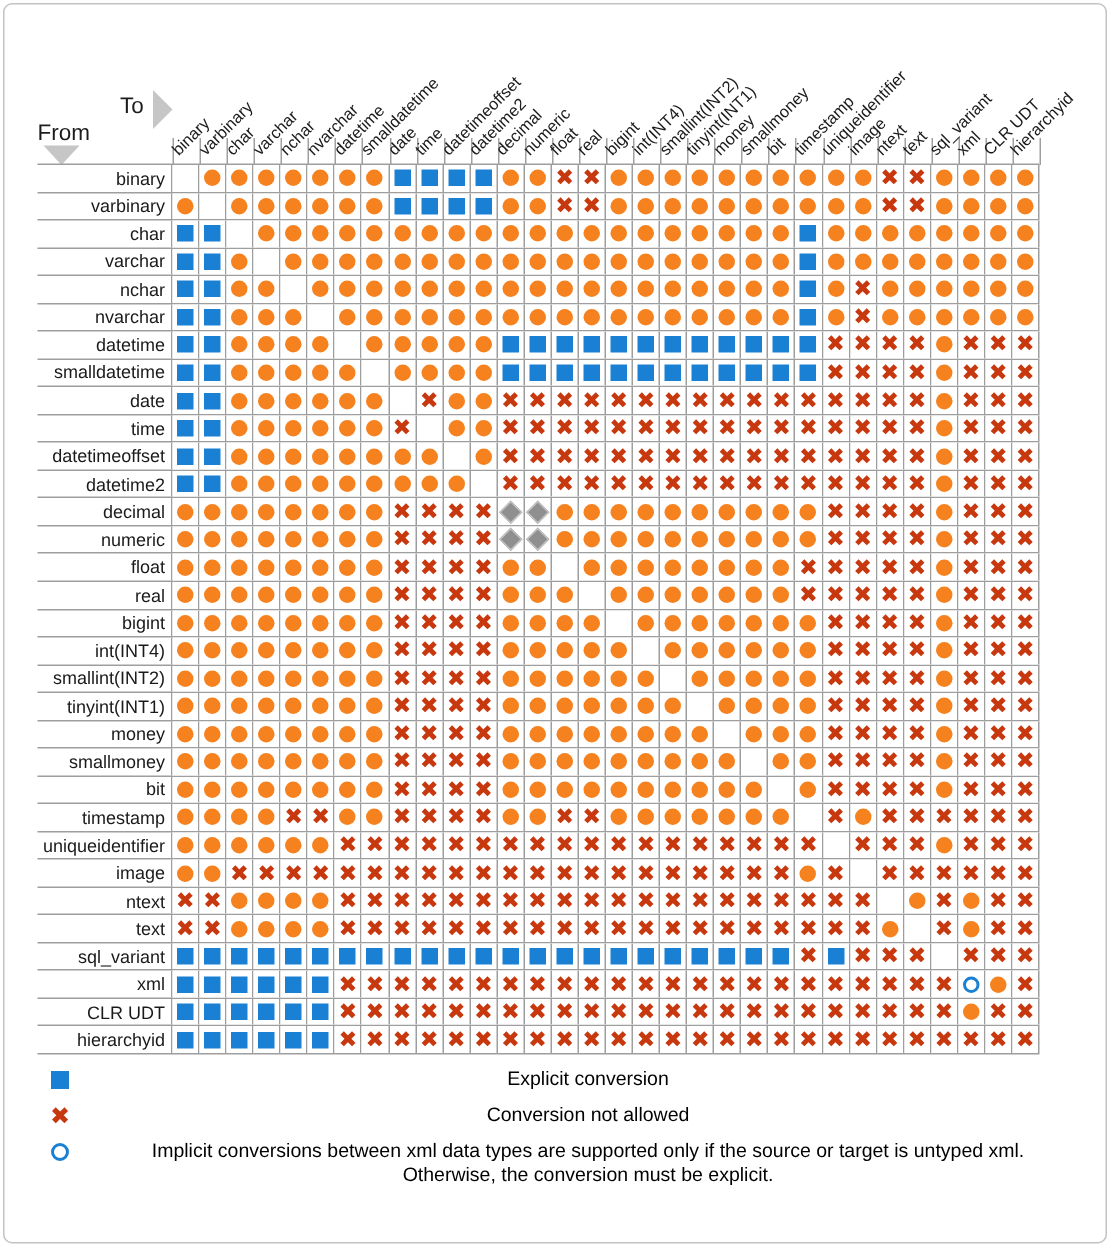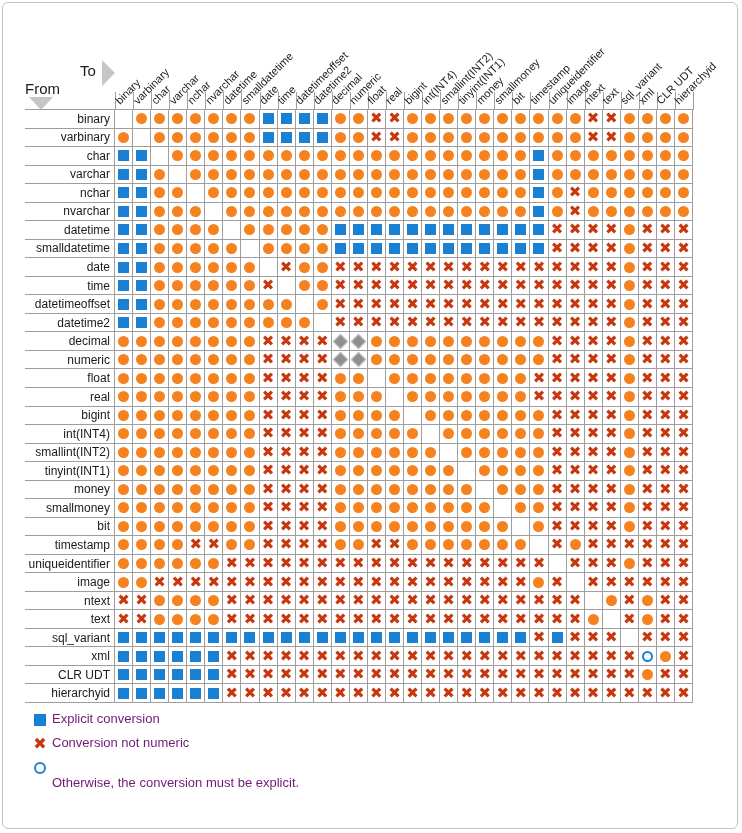--- a/index.html
+++ b/index.html
@@ -1,19 +1,19 @@
 <!DOCTYPE html>
 <html><head>
 <meta charset="utf-8">
 <style>
   html,body { margin:0; padding:0; background:#fff; }
   body { width:742px; height:833px; position:relative; overflow:hidden;
          font-family:"Liberation Sans","DejaVu Sans",sans-serif; }
   .page { position:absolute; left:2px; top:2px; width:736px; height:827px;
-          background:#fff; border:1px solid #c3c3c3; border-radius:6px; box-sizing:border-box; }
+          background:#fff; border:1px solid #c3c3c3; border-radius:6px; box-sizing:border-box;text-align:center; }
 
   
   .from-label { position:absolute; left:22px; top:77px; font-size:15px; color:#1c1c1c; }
   .to-label   { position:absolute; left:77px; top:59px; font-size:15px; color:#1c1c1c; }
   .to-arrow   { position:absolute; left:99px; top:57px; width:0; height:0;
                 border-top:13px solid transparent; border-bottom:13px solid transparent;
                 border-left:13px solid #c6c6c6; }
   .from-arrow { position:absolute; left:26px; top:94px; width:0; height:0;
                 border-left:12px solid transparent; border-right:12px solid transparent;
                 border-top:13px solid #c6c6c6; }
@@ -39,21 +39,21 @@
   .xx   { font-family:"DejaVu Sans",sans-serif; color:#c7380f; font-size:15px; line-height:1; }
   .xx::before { content:"\2716"; }
   .dia  { display:inline-block; width:9px; height:9px; background:#8f8f8f;
           border:1px solid #c2c2c2; transform:rotate(45deg); }
   .odot { display:inline-block; width:7px; height:7px; border:2px solid #1a80d3;
           border-radius:50%; background:#fff; }
 
   
   .legend { position:absolute; left:29px; top:708px; width:700px; }
   .lg-item { display:flex; align-items:flex-start; margin-bottom:8px;
-             font-size:13px; color:#701a75; line-height:16px; }
+             font-size:13px; color:#000000; line-height:16px; }
   .lg-marker { width:16px; flex:none; display:flex; justify-content:center;
                align-items:center; margin-right:4px; margin-top:1px; height:15px; }
   .lg-sq  { width:12px; height:12px; }
   .lg-dot { width:12px; height:12px; }
   .lg-x   { font-size:16px; }
   .lg-dia { width:10px; height:10px; }
   .lg-odot{ width:8px; height:8px; }
   .lg-text { flex:1; }
 </style>
 </head>
@@ -3256,23 +3256,23 @@
     <div class="lg-item">
       <span class="lg-marker">
           <span class="sq lg-sq"></span>
         </span>
       <span class="lg-text">Explicit conversion</span>
     </div>
     <div class="lg-item">
       <span class="lg-marker">
           <span class="xx lg-x"></span>
         </span>
-      <span class="lg-text">Conversion not numeric</span>
+      <span class="lg-text">Conversion not allowed</span>
     </div>
     <div class="lg-item">
       <span class="lg-marker">
           <span class="odot lg-odot"></span>
         </span>
-      <span class="lg-text"><br>
+      <span class="lg-text"><span>Implicit conversions between xml data types are supported only if the source or target is untyped xml.</span><br>
         <span>Otherwise, the conversion must be explicit.</span></span>
     </div>
   </div>
 </div>
 
 </body></html>

